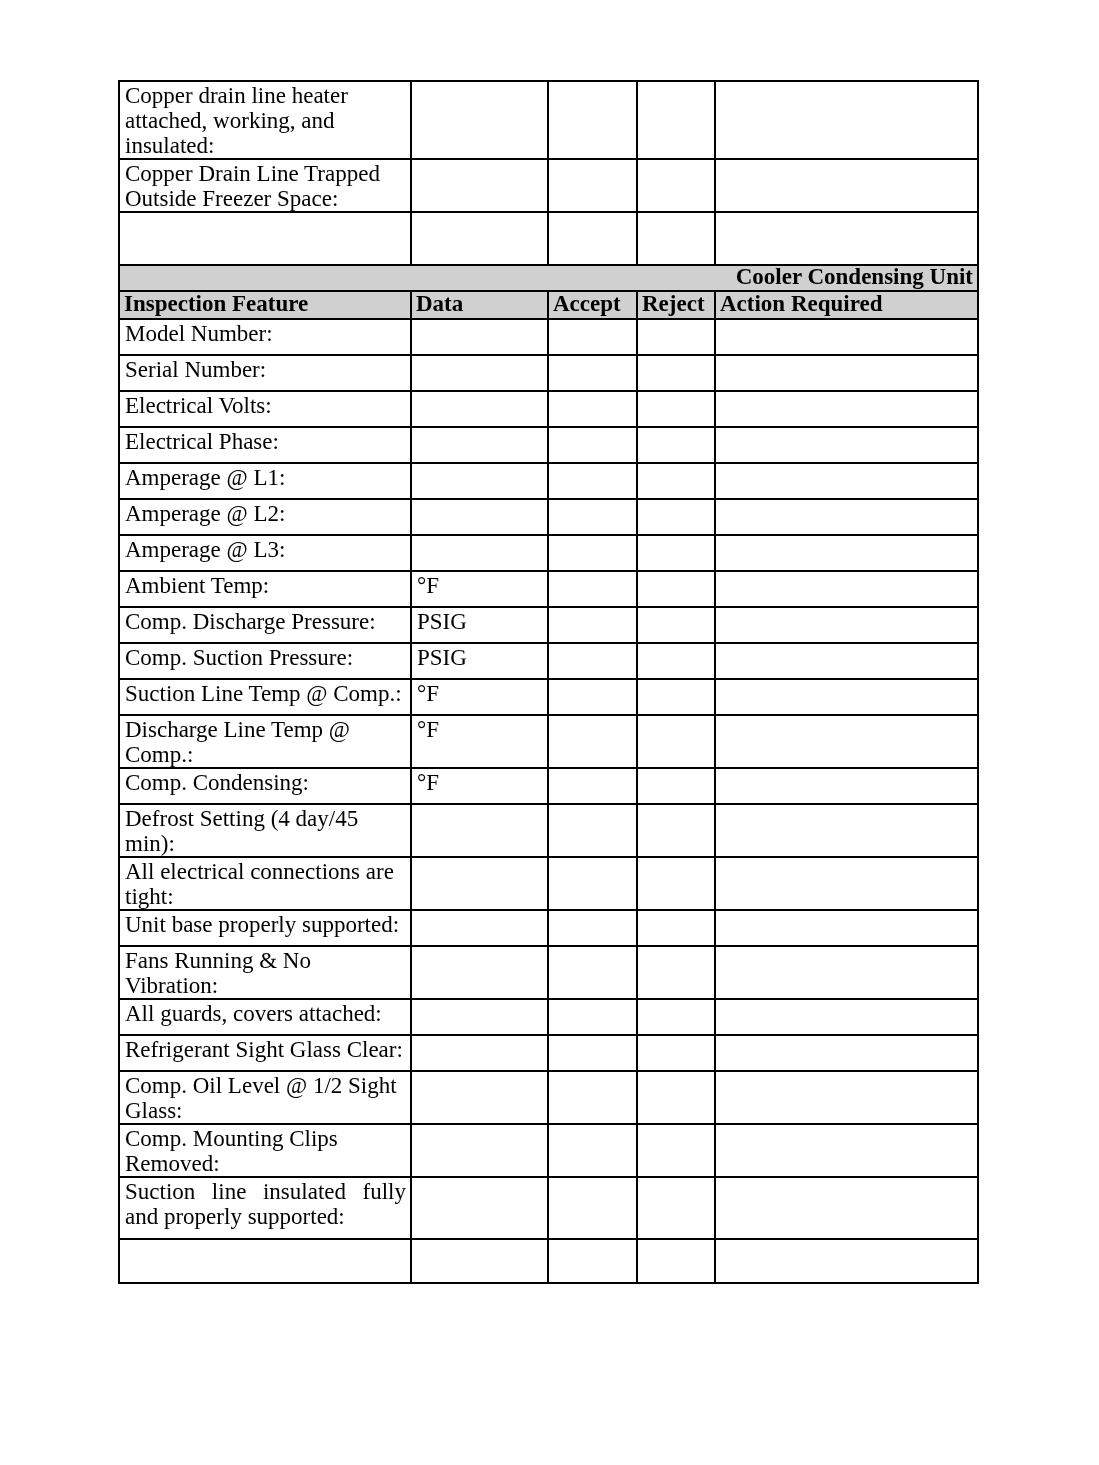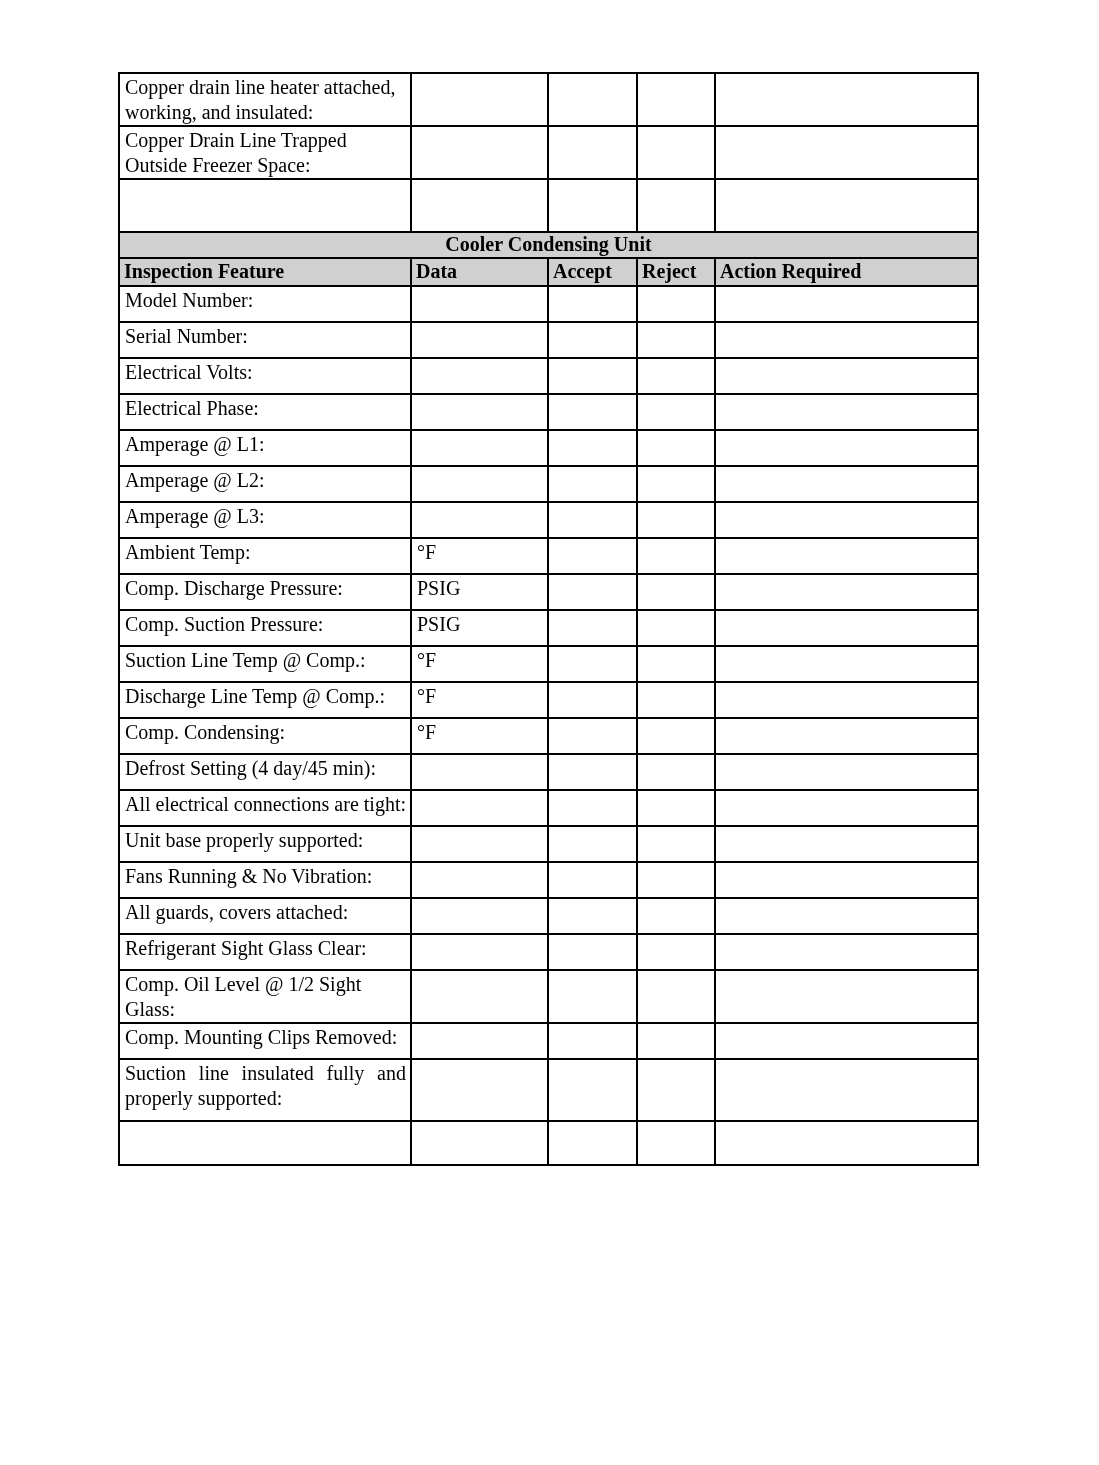--- a/index.html
+++ b/index.html
@@ -11,45 +11,45 @@
     position: relative;
     width: 1099px;
     height: 1465px;
     background: #ffffff;
     font-family: "Liberation Serif", "DejaVu Serif", serif;
     color: #000000;
   }
   table.inspection {
     position: absolute;
     left: 118px;
-    top: 72px;
+    top: 80px;
     width: 859px;
     border-collapse: collapse;
     table-layout: fixed;
-    font-size: 20px;
+    font-size: 23px;
     line-height: 25px;
   }
   table.inspection td {
     border: 2px solid #000000;
     vertical-align: top;
     padding: 1px 4px 0 5px;
     overflow: hidden;
     word-wrap: break-word;
   }
   
   tbody.pre-rows tr { height: 51px; }
   tbody.pre-rows tr:last-child { height: 53px; }
   
   tr.band td {
     background: #d0d0d0;
     height: 24px;
     line-height: 22px;
-    text-align: center;
+    text-align: right;
     font-weight: bold;
-    padding: 0 12px;
+    padding: 0 4px;
   }
   
   tr.cols td {
     background: #d0d0d0;
     height: 26px;
     line-height: 24px;
     text-align: left;
     font-weight: bold;
     padding: 0 4px;
   }

